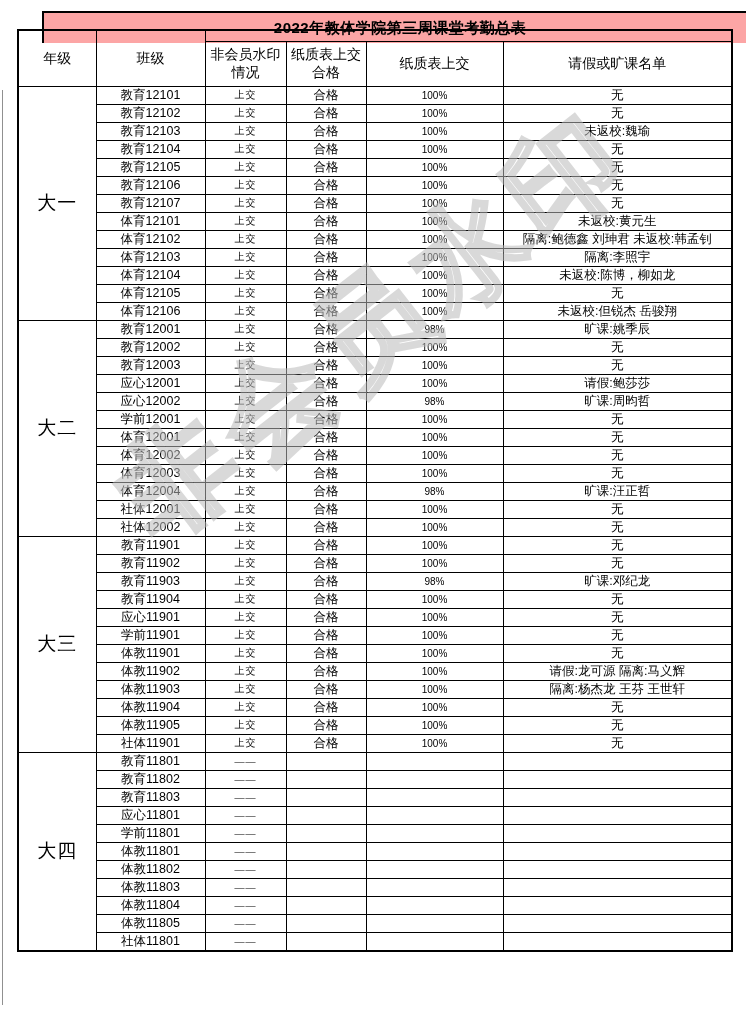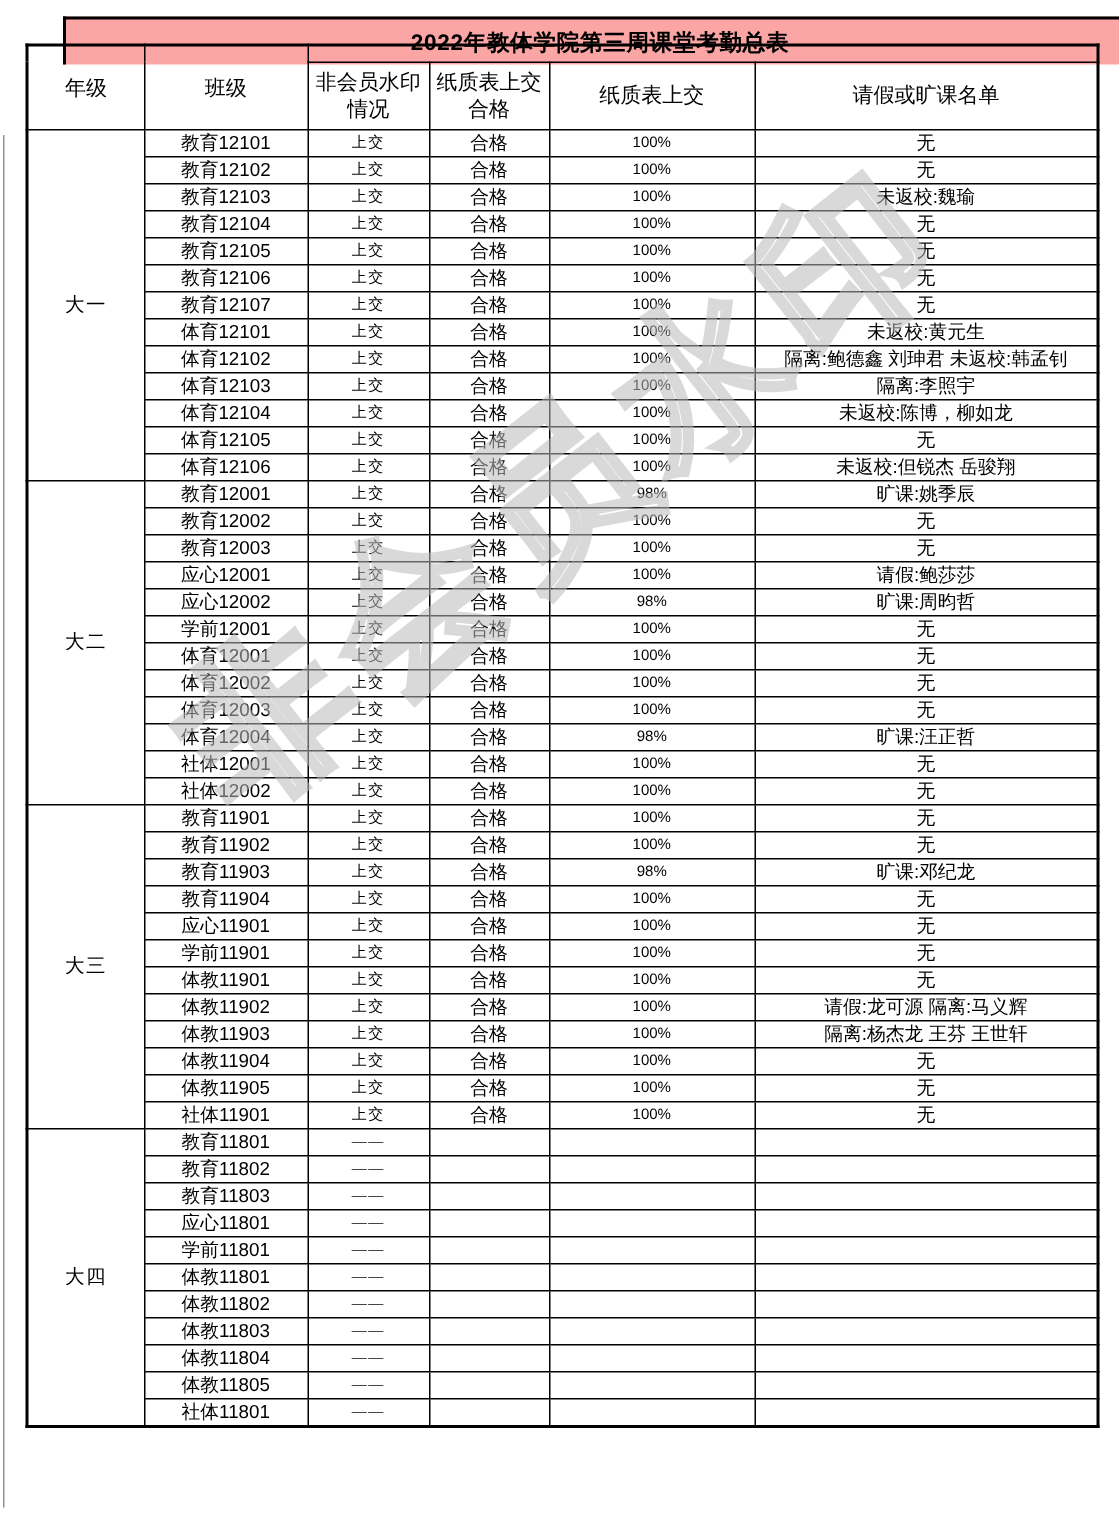--- a/index.html
+++ b/index.html
@@ -26,21 +26,21 @@
   table.sheet th, table.sheet td{
     border:1px solid #000;text-align:center;vertical-align:middle;
     padding:0;overflow:hidden;
   }
   thead tr.strip-row{height:11px;}
   thead tr.label-row{height:45px;}
   thead th{font-weight:normal;font-size:14px;white-space:pre-line;line-height:1.25;}
   th.strip{border-bottom:1px solid #000;}
 
   tbody tr{height:18px;}
-  td.grade-cell{font-size:13px;letter-spacing:1px;}
+  td.grade-cell{font-size:19px;letter-spacing:1px;}
   td.col-class{font-size:12.5px;white-space:nowrap;}
   td.col-paper{font-size:10px;white-space:nowrap;letter-spacing:1px;font-family:Liberation Serif, serif;}
   td.col-qualified{font-size:12.5px;white-space:nowrap;}
   td.col-percent{font-size:10px;white-space:nowrap;font-family:Liberation Sans, sans-serif;}
   td.col-list{font-size:12.5px;white-space:nowrap;}
 
   .watermark{
     position:absolute;left:55px;top:245px;width:640px;height:160px;
     display:flex;align-items:center;justify-content:center;
     font-size:112px;font-weight:bold;letter-spacing:10px;line-height:1;

